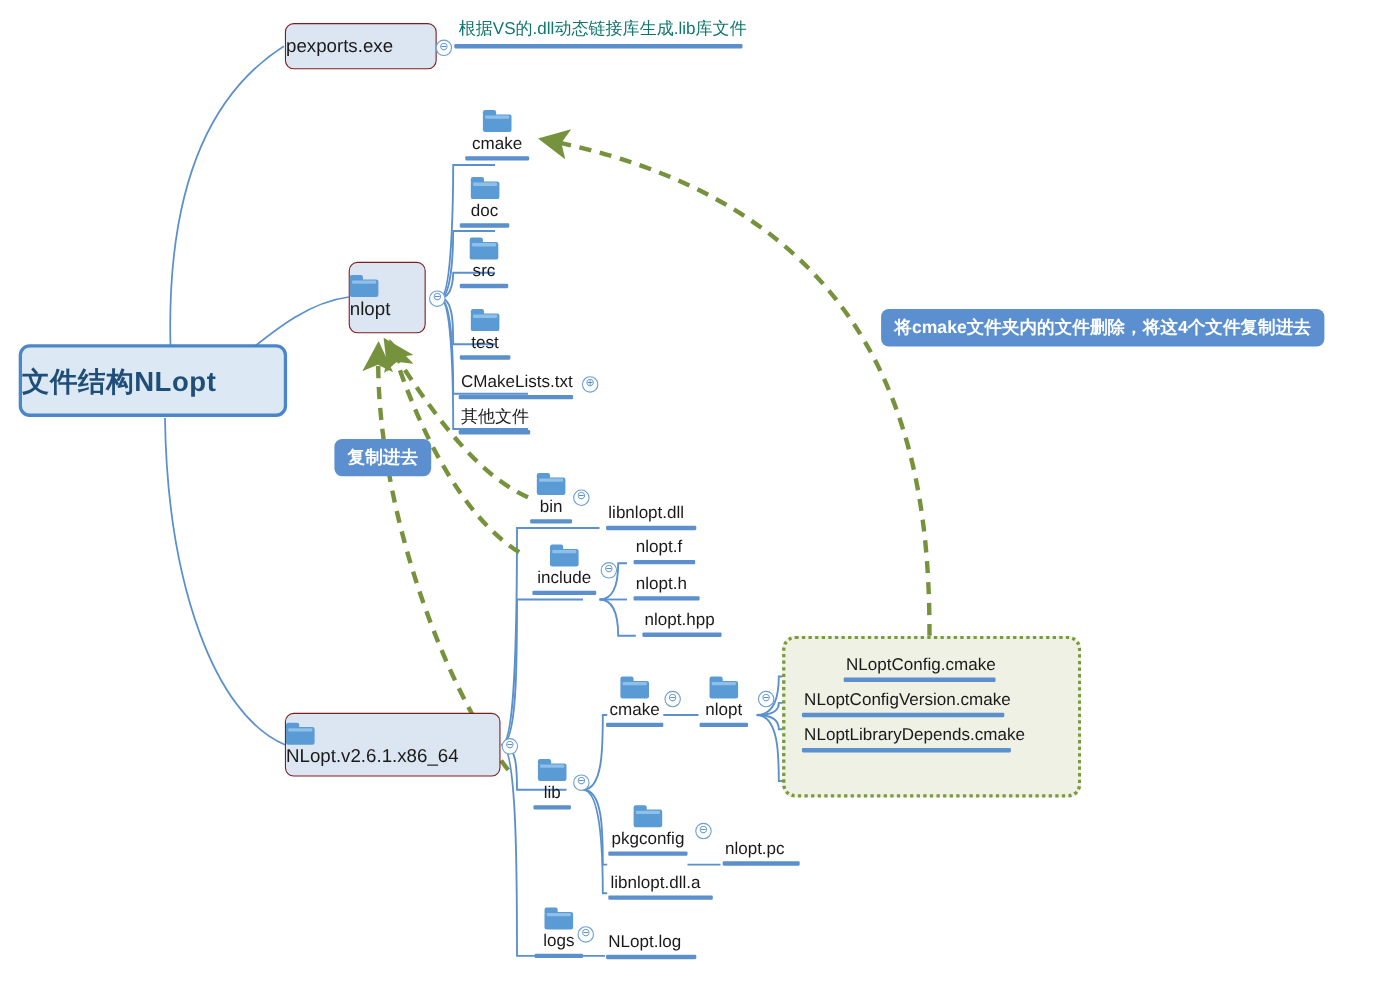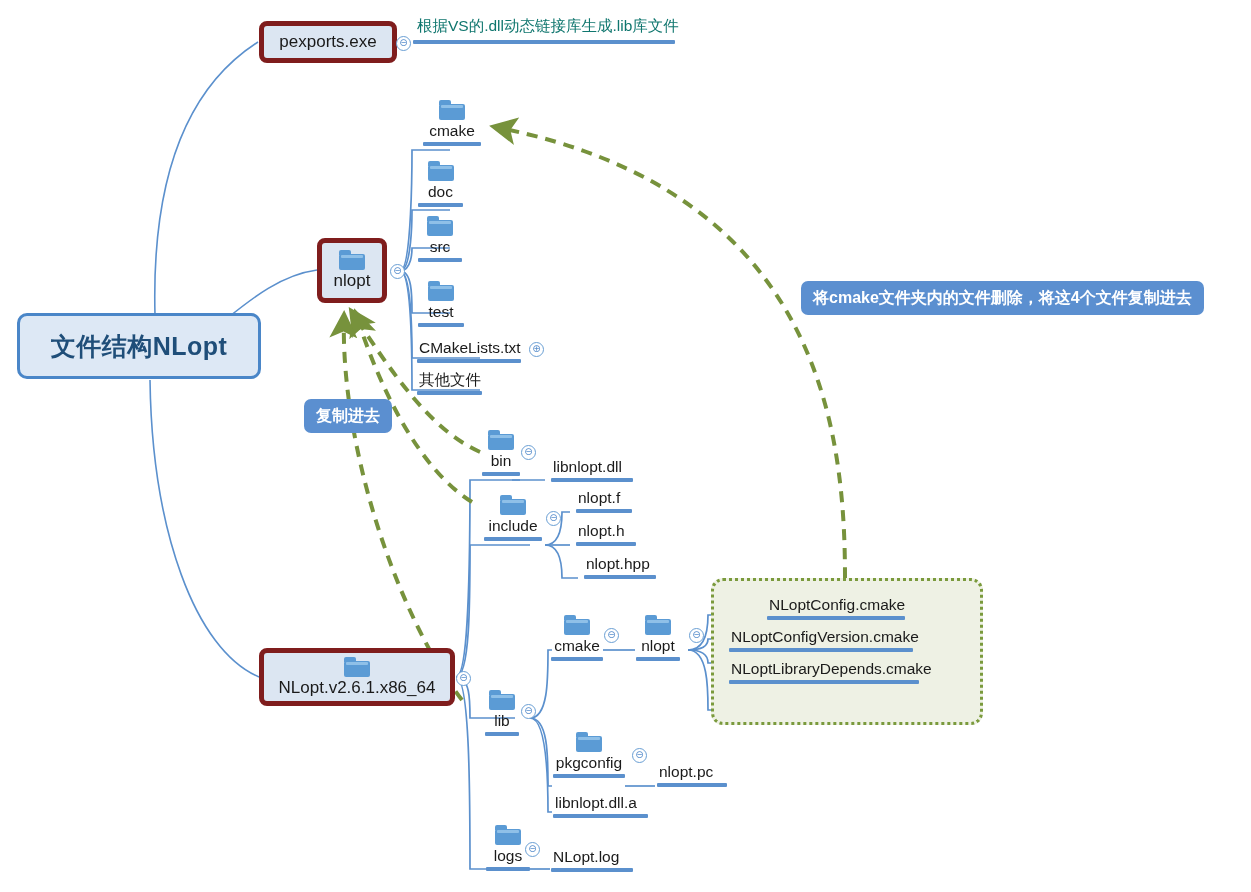--- a/index.html
+++ b/index.html
@@ -27,37 +27,36 @@
 
   
   .root-node {
     position: absolute;
     box-sizing: border-box;
     background: #dde8f5;
     border: 3px solid #4a86c8;
     border-radius: 10px;
     display: flex;
     align-items: center;
-    justify-content: center;
     color: #1f4e79;
     font-weight: bold;
     font-size: 25px;
     letter-spacing: 0.5px;
   }
 
   
   .box-node {
     position: absolute;
     box-sizing: border-box;
     background: #dce6f2;
-    border: 5px solid #7f1d1d;
+    border: 1px solid #7f1d1d;
     border-radius: 8px;
     display: flex;
     flex-direction: column;
-    align-items: center;
+    align-items: flex-start;
     justify-content: center;
     color: #1a1a1a;
     font-size: 17px;
   }
   .box-node .nlabel { line-height: 1.1; }
 
   
   .leaf {
     position: absolute;
     box-sizing: border-box;

